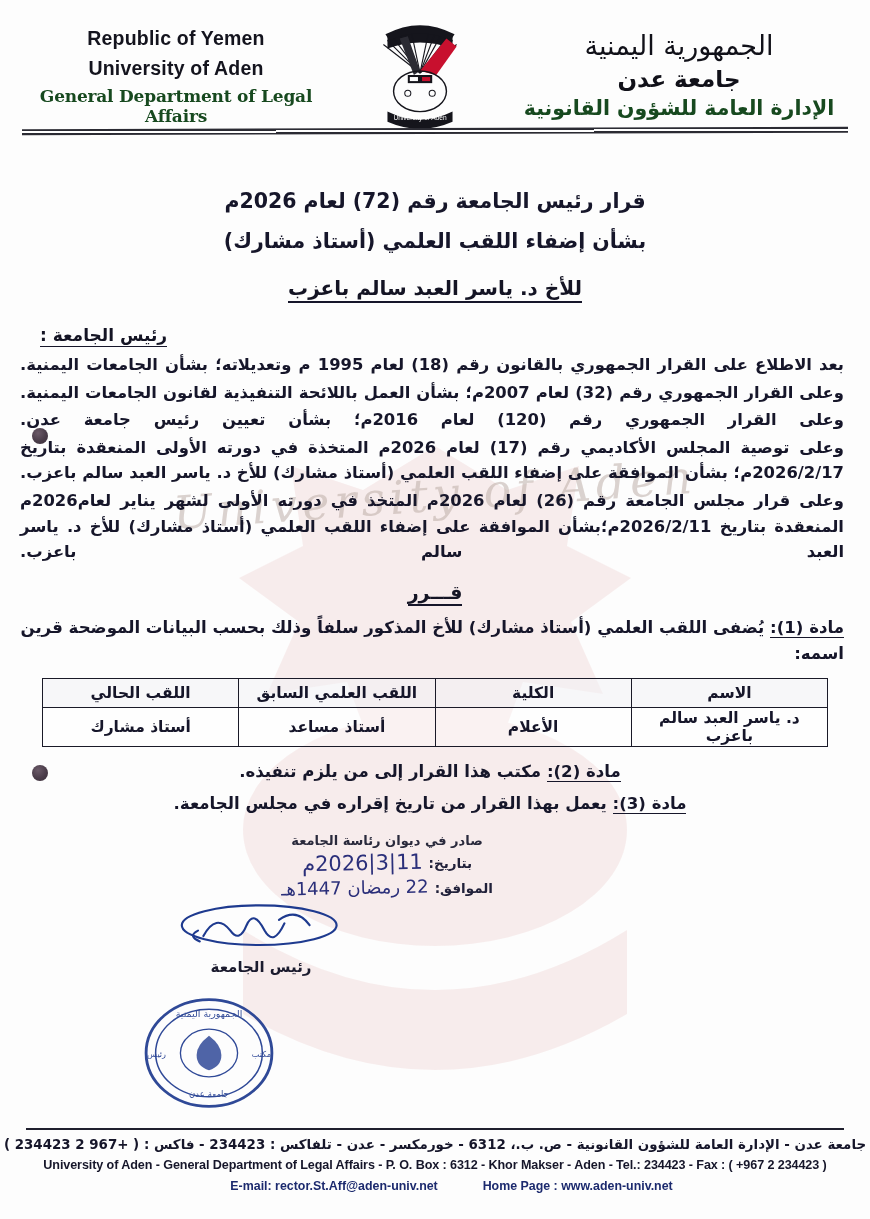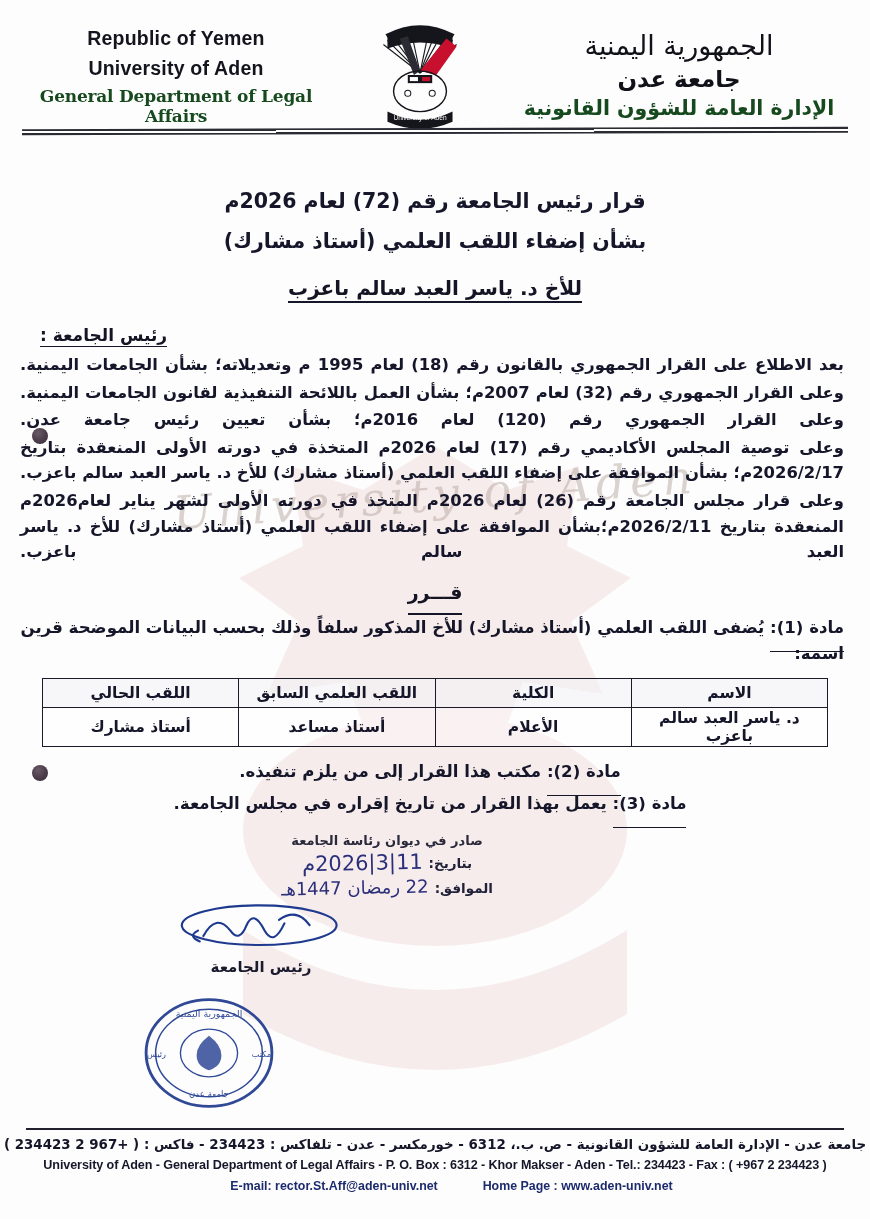--- a/index.html
+++ b/index.html
@@ -157,35 +157,35 @@
   .qarrar {
     text-align: center;
     font-size: 19px;
     font-weight: bold;
     margin: 16px 0 12px 0;
     direction: rtl;
   }
   .qarrar span {
     border-bottom: 2px solid #16162a;
     letter-spacing: 3px;
-    padding-bottom: 10px;
+    padding-bottom: 1px;
   }
 
   .article {
     direction: rtl;
     font-size: 16.6px;
     font-weight: bold;
     margin: 0 26px 6px 16px;
     line-height: 1.6;
     color: #16162a;
   }
   .article.centered { text-align: center; }
   .article .art-label {
     border-bottom: 1.6px solid #16162a;
-    padding-bottom: 14px;
+    padding-bottom: 0;
   }
 
   
   table.data {
     direction: rtl;
     border-collapse: collapse;
     width: 786px;
     margin: 10px auto 12px auto;
     table-layout: fixed;
   }

